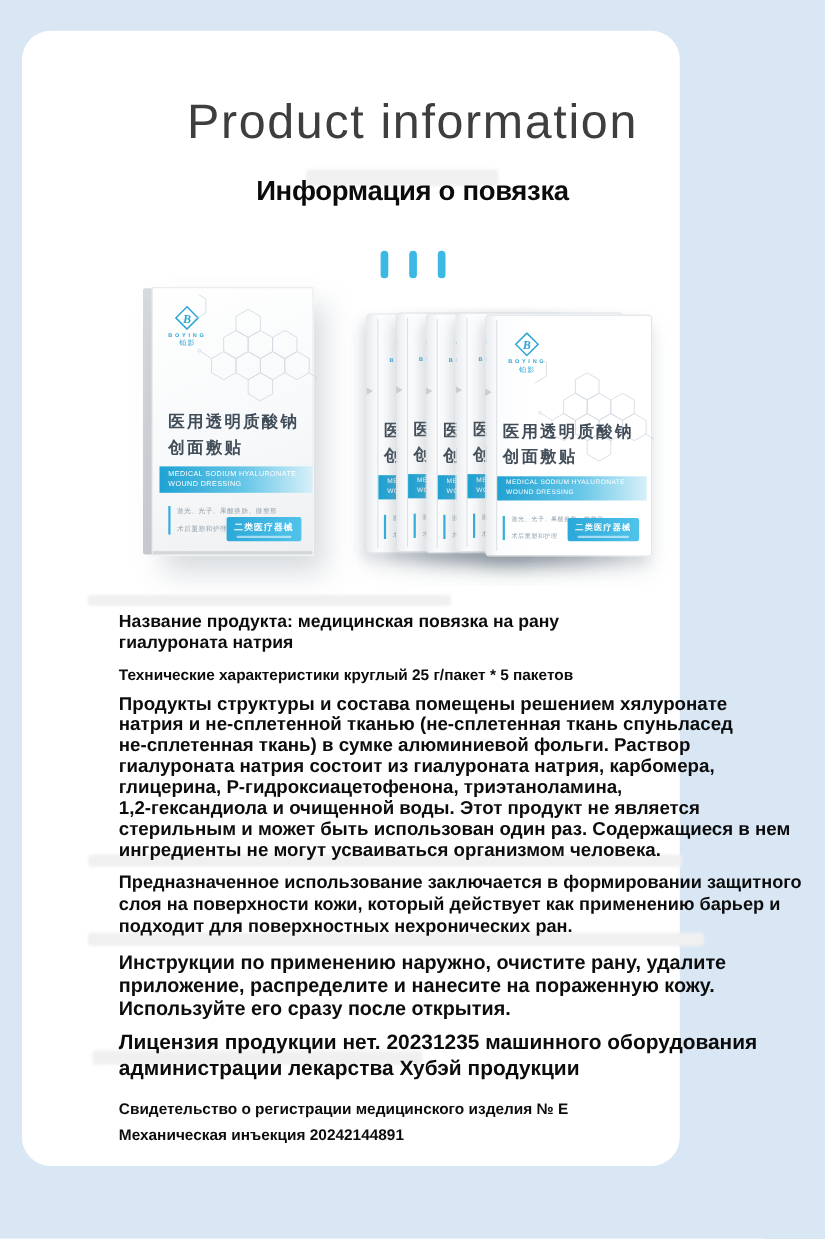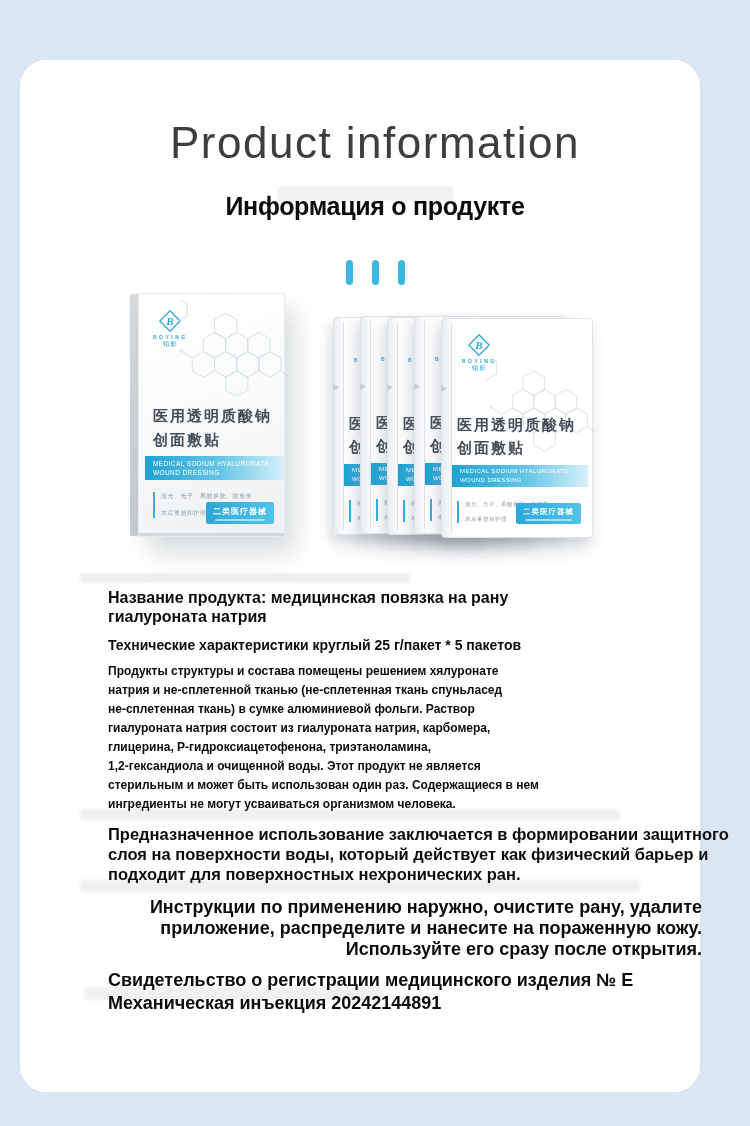--- a/index.html
+++ b/index.html
@@ -1,20 +1,20 @@
 <!DOCTYPE html>
 <html><head>
 <meta charset="utf-8">
 <style>
   * { margin:0; padding:0; box-sizing:border-box; }
   html,body { width:750px; height:1126px; }
   body { font-family:"Liberation Sans", sans-serif; background:#d9e7f5; position:relative; overflow:hidden; }
 
-  .card { position:absolute; left:20px; top:28px; width:680px; height:1032px;
-          background:#ffffff; border-radius:26px;margin-top:32px; }
+  .card { position:absolute; left:20px; top:28px; width:598px; height:1032px;
+          background:#ffffff; border-radius:26px; }
 
   
   .title { position:absolute; left:0; top:58px; width:710px; text-align:center;
            font-size:44px; font-weight:300; color:#3e3e40; letter-spacing:1.5px; }
   .subtitle { position:absolute; left:0; top:132px; width:710px; text-align:center;
               font-size:25px; font-weight:bold; color:#0b0b0b; letter-spacing:-0.3px; }
 
   
   .dashes { position:absolute; left:0; top:200px; width:710px; display:flex;
             justify-content:center; gap:19px; }
@@ -95,25 +95,25 @@
   .sachet .banner span { font-size:6px; }
   .sachet .feat    { left:15px; top:182px; }
   .sachet .feat span { font-size:5.5px; }
   .sachet .badge   { right:11px; bottom:13px; font-size:7.5px; }
 
   
   .content { position:absolute; left:88px; top:528px; width:594px; color:#0c0c0c; z-index:1; }
   .content p { font-weight:bold; white-space:pre; position:relative; z-index:1; }
   .p-name  { font-size:16px;   line-height:19px; margin-bottom:8px; }
   .p-spec  { font-size:14px;   line-height:22px; margin-bottom:6px; }
-  .p-comp  { font-size:12px;   line-height:19px; margin-bottom:10px; }
+  .p-comp  { font-size:17px;   line-height:19px; margin-bottom:10px; }
   .p-use   { font-size:16.5px; line-height:20px; margin-bottom:13px; }
-  .p-instr { font-size:18px;   line-height:21px; margin-bottom:9px; text-align:right; }
+  .p-instr { font-size:18px;   line-height:21px; margin-bottom:9px; text-align:left; }
   .p-lic   { font-size:19px;   line-height:23px; margin-bottom:14px; }
-  .p-reg   { font-size:18px;   line-height:23px; }
+  .p-reg   { font-size:14px;   line-height:23px; }
 </style>
 </head>
 <body>
 
 <svg width="0" height="0" style="position:absolute">
   <defs>
     <g id="hexpat" fill="none" stroke="#c8d1d9" stroke-width="1">
       <polygon id="hx" points="0,-16 13.9,-8 13.9,8 0,16 -13.9,8 -13.9,-8"></polygon>
       <use href="#hx" transform="translate(62,20)"></use>
       <use href="#hx" transform="translate(75.9,44)"></use>
@@ -139,21 +139,21 @@
 <div class="page">
   <div class="card">
 
     <div class="ghost g1"></div>
     <div class="ghost g2"></div>
     <div class="ghost g3"></div>
     <div class="ghost g4"></div>
     <div class="ghost g5"></div>
 
     <h1 class="title">Product information</h1>
-    <h2 class="subtitle">Информация о продукте</h2>
+    <h2 class="subtitle">Информация о повязка</h2>
 
     <div class="dashes">
       <i></i>
         <i></i>
         <i></i>
     </div>
 
     <div class="hero">
 
       <div class="box">
@@ -310,23 +310,25 @@
       <p class="p-spec">Технические характеристики круглый 25 г/пакет * 5 пакетов</p>
       <p class="p-comp">Продукты структуры и состава помещены решением хялуронате
 натрия и не-сплетенной тканью (не-сплетенная ткань спуньласед
 не-сплетенная ткань) в сумке алюминиевой фольги. Раствор
 гиалуроната натрия состоит из гиалуроната натрия, карбомера,
 глицерина, Р-гидроксиацетофенона, триэтаноламина,
 1,2-гександиола и очищенной воды. Этот продукт не является
 стерильным и может быть использован один раз. Содержащиеся в нем
 ингредиенты не могут усваиваться организмом человека.</p>
       <p class="p-use">Предназначенное использование заключается в формировании защитного
-слоя на поверхности воды, который действует как физический барьер и
+слоя на поверхности кожи, который действует как применению барьер и
 подходит для поверхностных нехронических ран.</p>
       <p class="p-instr">Инструкции по применению наружно, очистите рану, удалите
 приложение, распределите и нанесите на пораженную кожу.
 Используйте его сразу после открытия.</p>
+      <p class="p-lic">Лицензия продукции нет. 20231235 машинного оборудования
+администрации лекарства Хубэй продукции</p>
       <p class="p-reg">Свидетельство о регистрации медицинского изделия № Е
 Механическая инъекция 20242144891</p>
     </div>
 
   </div>
 </div>
 
 </body></html>

